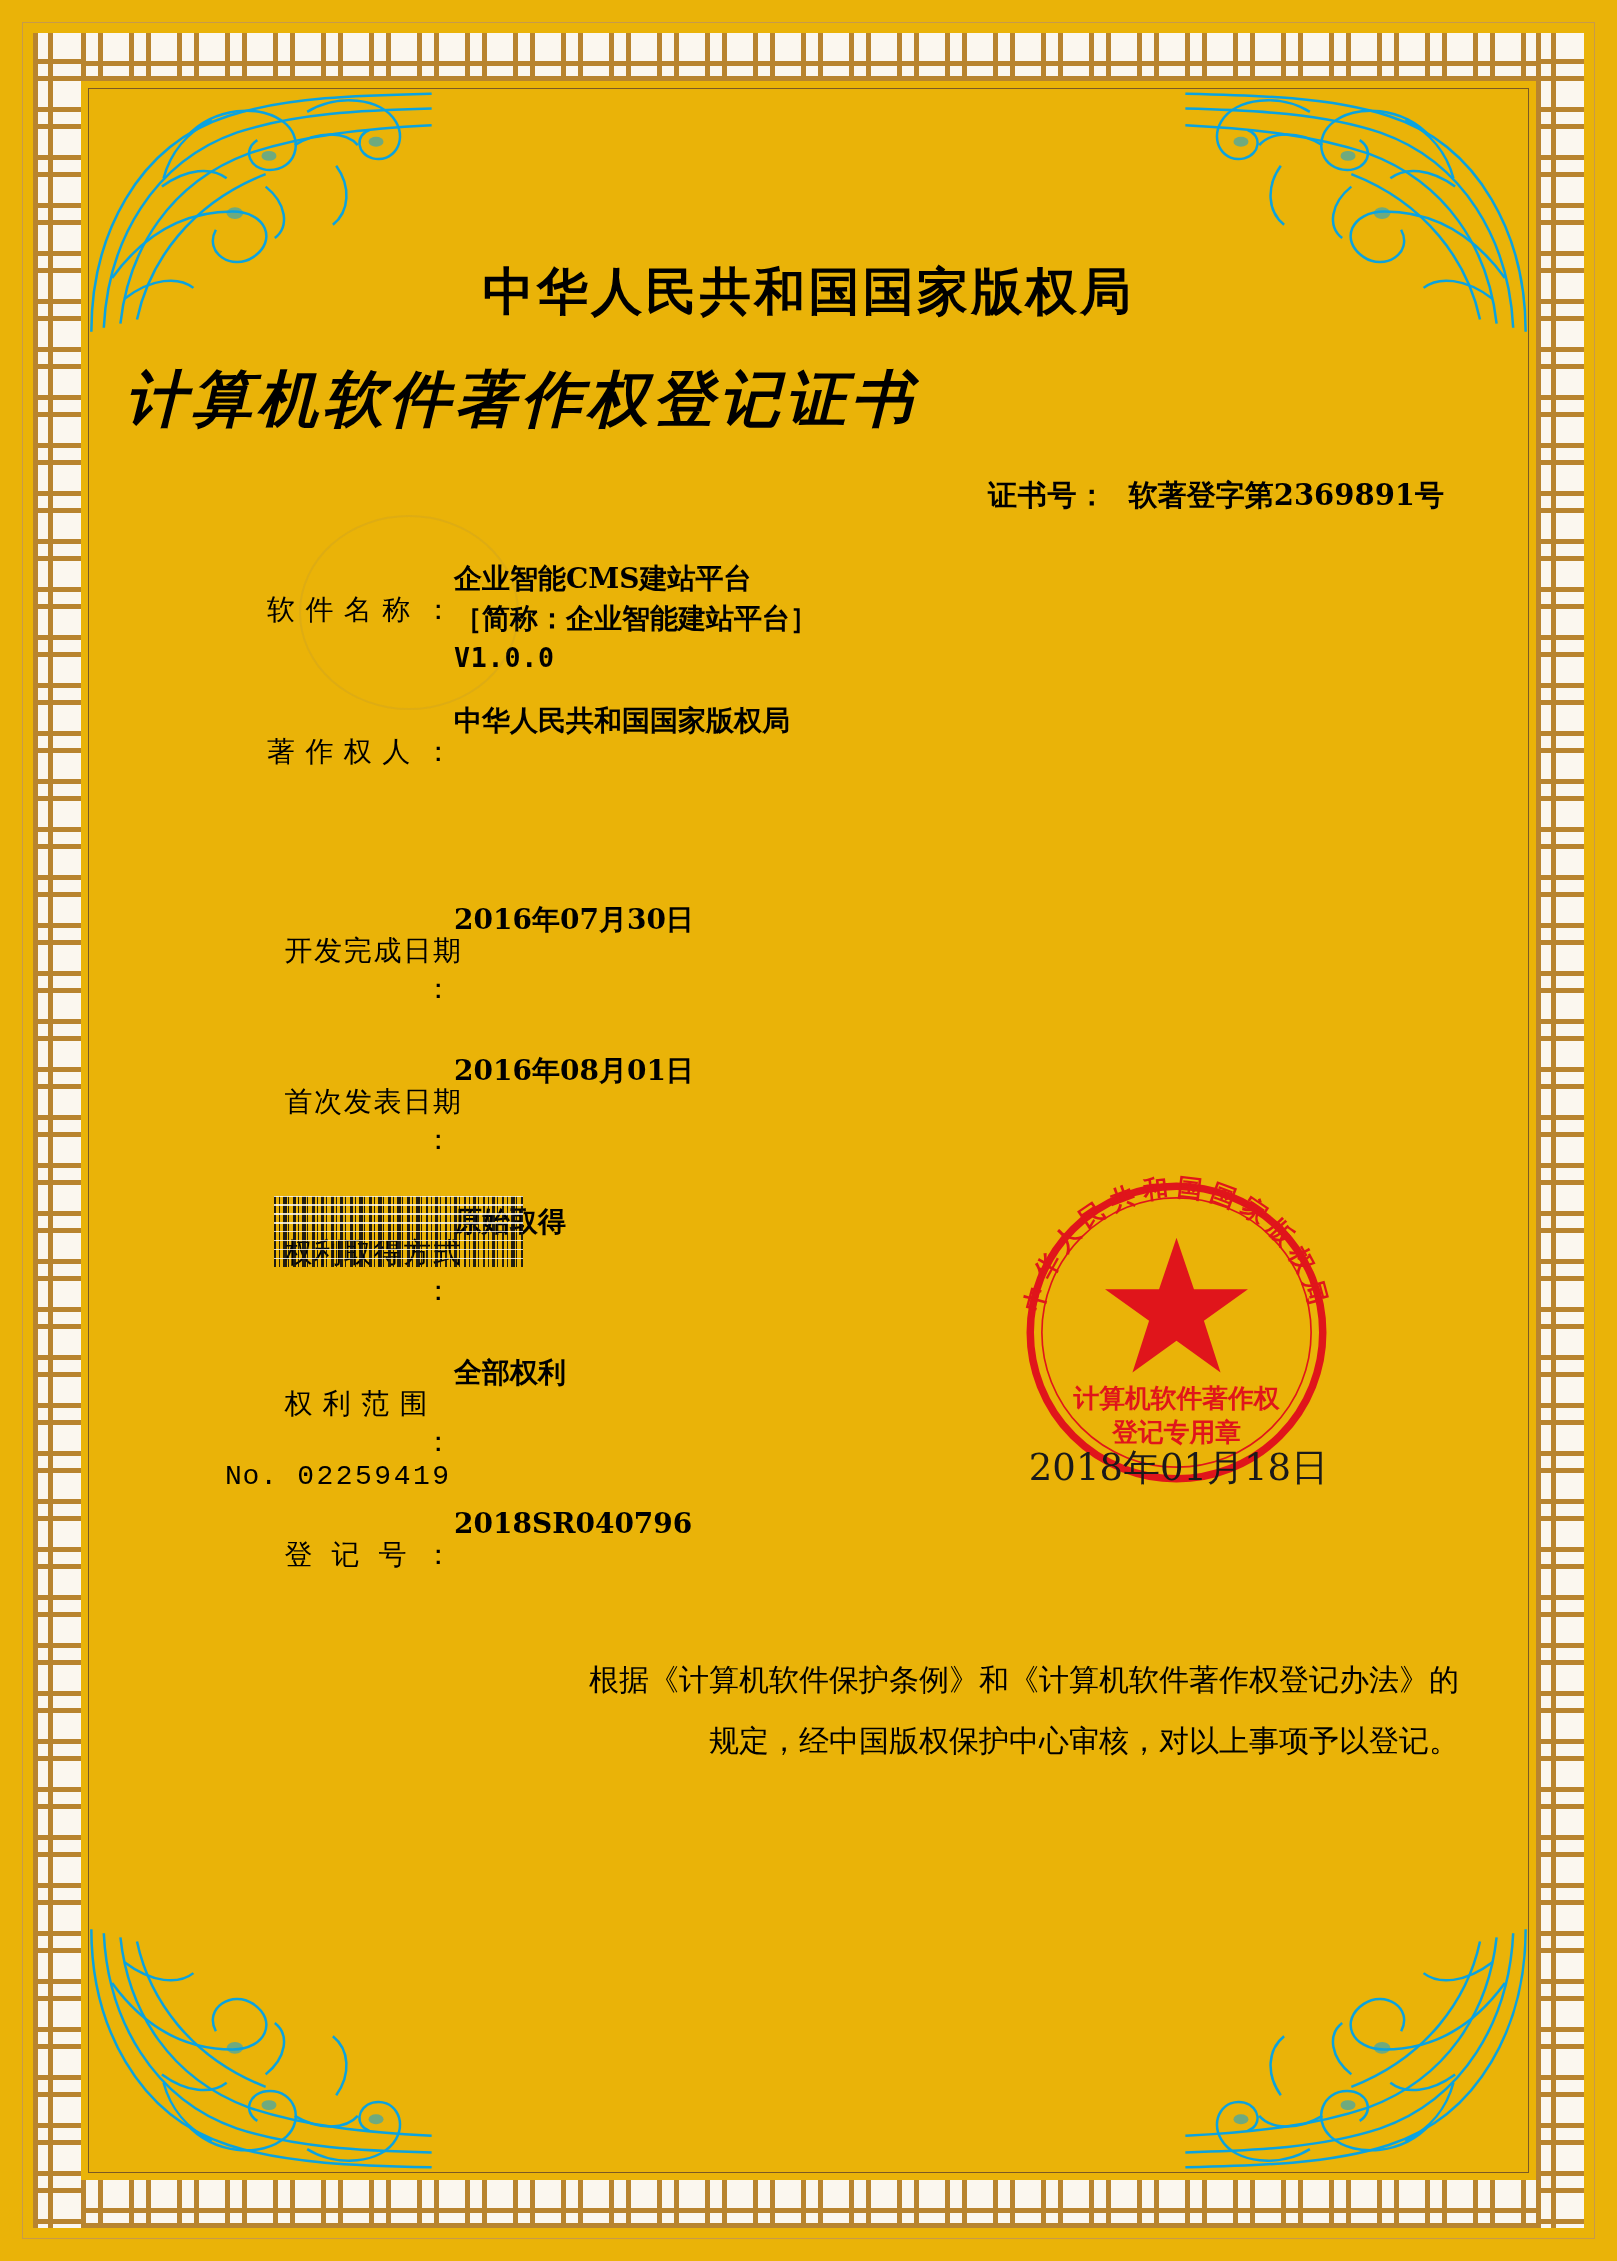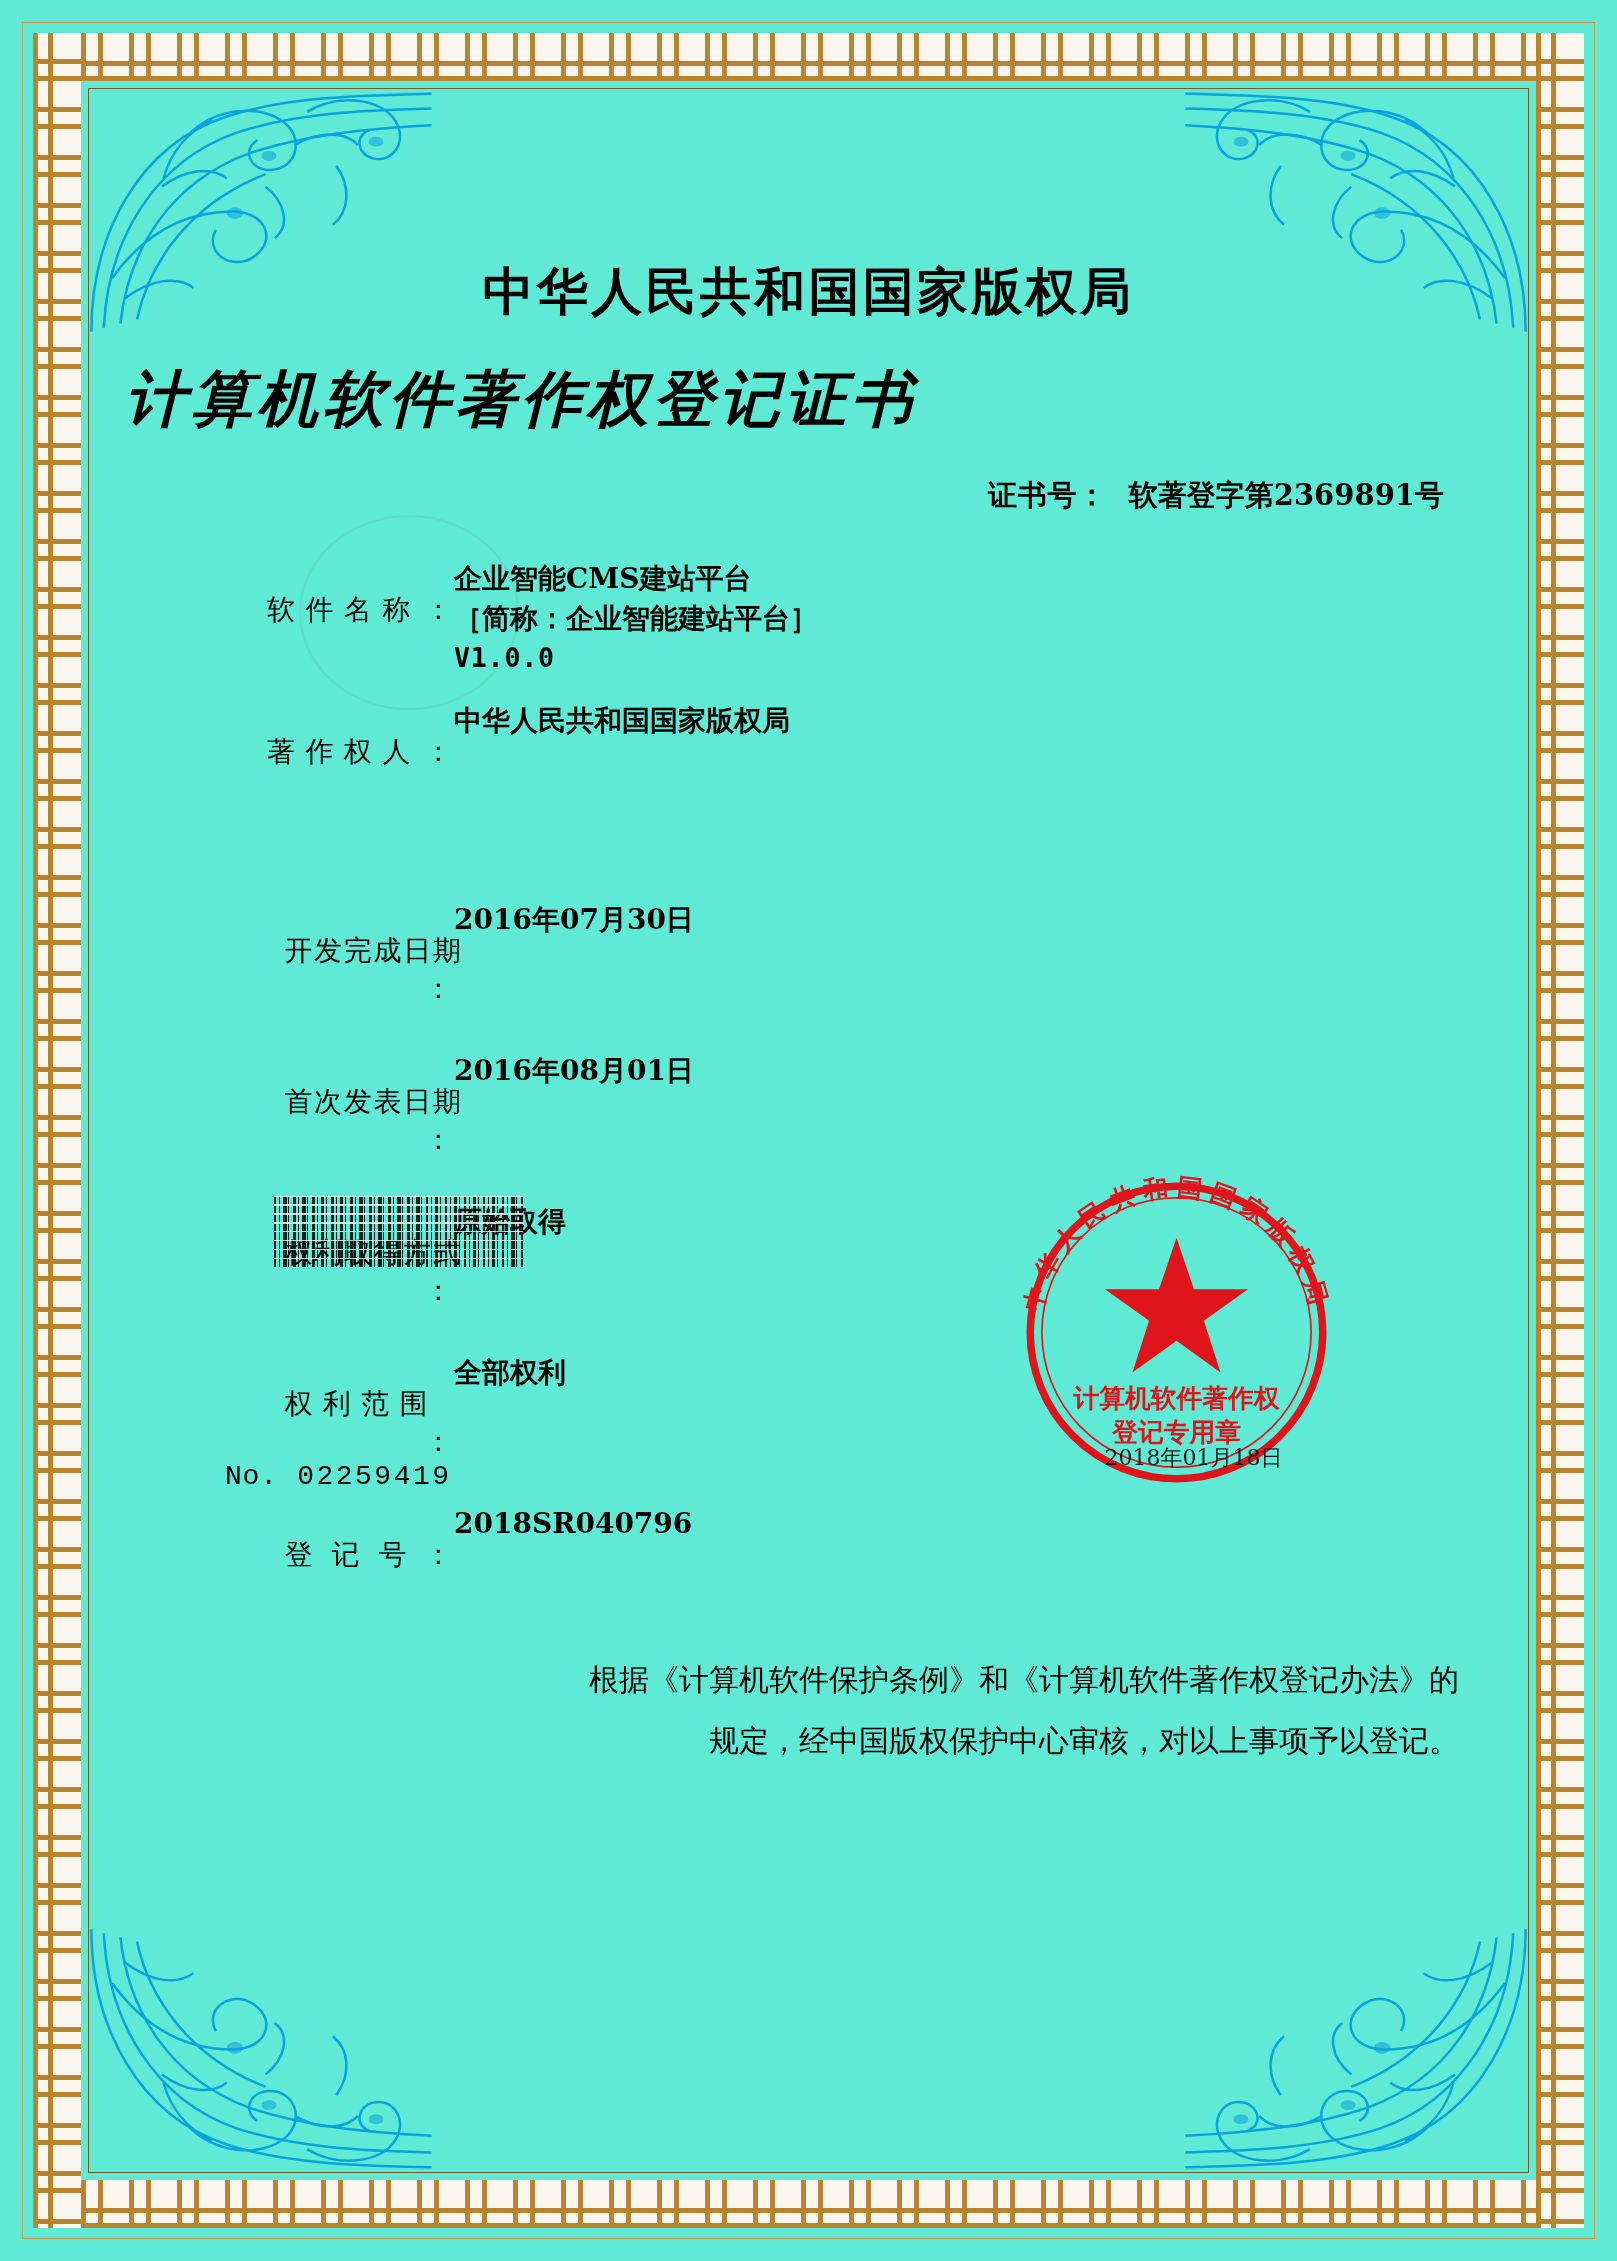--- a/index.html
+++ b/index.html
@@ -13,21 +13,21 @@
     font-family: "Liberation Serif", "DejaVu Serif", serif;
     color: #000;
     position: relative;
     overflow: hidden;
   }
 
   
   #certificate {
     position: absolute;
     inset: 0;
-    background: #5eead4;
+    background: #eab308;
   }
 
   
   .meander {
     position: absolute;
     background-color: #fbf7ef;
   }
   .meander-h {
     left: 33px;
     right: 33px;
@@ -197,25 +197,25 @@
     position: absolute;
     right: 141px;
     top: 1033px;
     width: 349px;
     height: 349px;
   }
   .seal svg { width:100%; height:100%; }
 
   .seal-date {
     position: absolute;
-    right: 124px;
+    right: 139px;
     top: 1318px;
     width: 349px;
     text-align: center;
-    font-size: 22px;
+    font-size: 37px;
     font-family: "DejaVu Serif", "Liberation Serif", serif;
     color: #1a1a1a;
   }
 
   .serial {
     position: absolute;
     left: 100px;
     top: 1336px;
     font-size: 28px;
     font-family: Liberation Mono, monospace;

